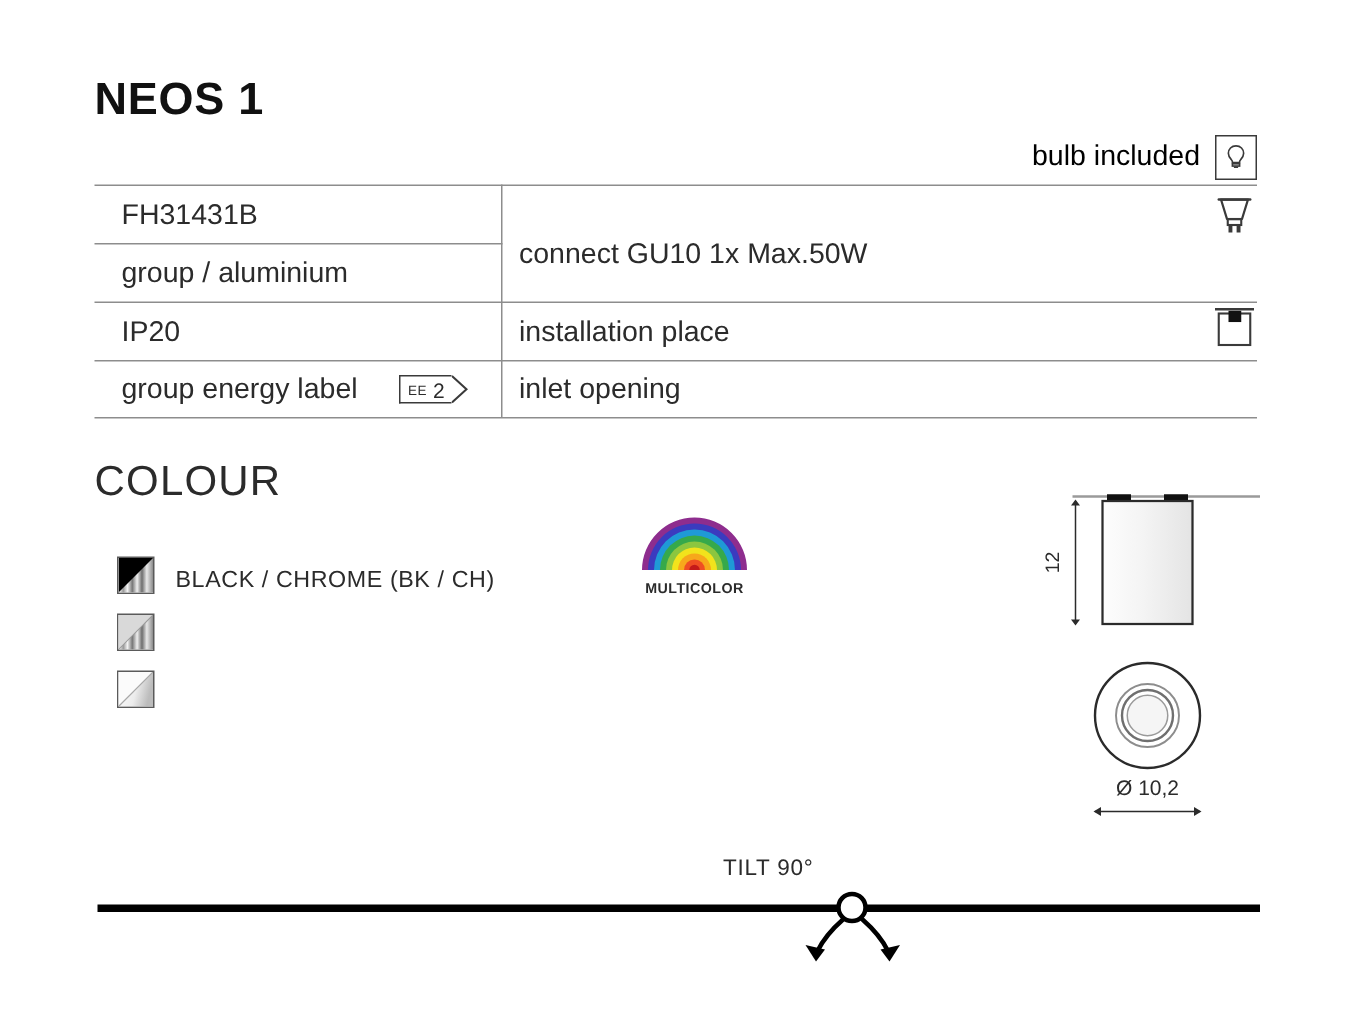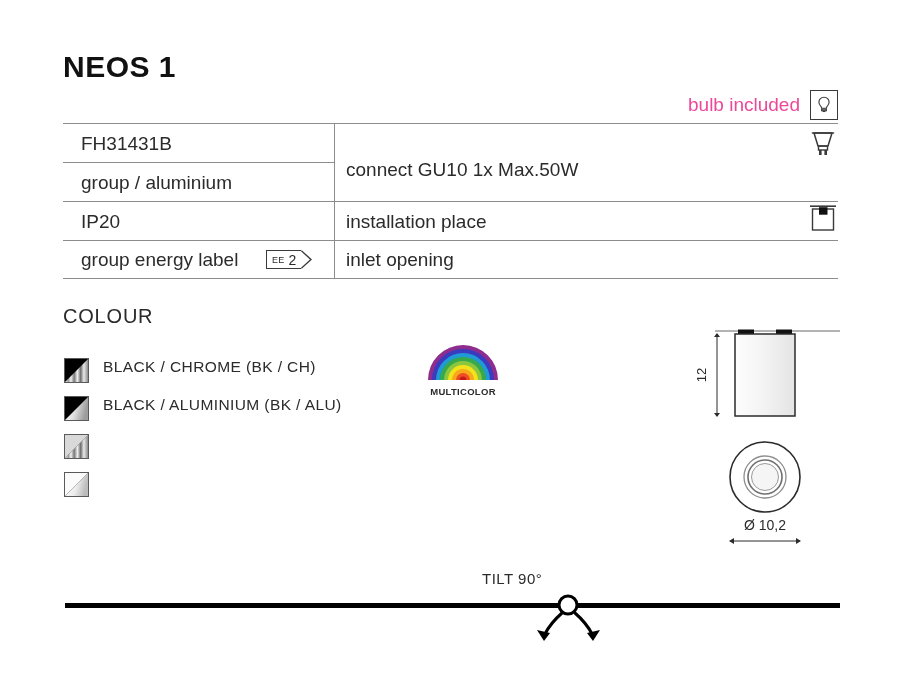--- a/index.html
+++ b/index.html
@@ -31,21 +31,21 @@
   #bulb-included-row {
     position: absolute;
     right: 62px;
     top: 90px;
     display: flex;
     align-items: center;
     gap: 10px;
   }
   #bulb-included-label {
     font-size: 19px;
-    color: #ec4899;
+    color: #000000;
   }
   .boxed-icon {
     width: 28px;
     height: 30px;
     border: 1.3px solid #3a3a3a;
     display: flex;
     align-items: center;
     justify-content: center;
     box-sizing: border-box;
   }
@@ -121,34 +121,35 @@
     position: absolute;
     left: 745px;
     top: 80px;
   }
 
   
   #colour-heading {
     position: absolute;
     left: 63px;
     top: 305px;
-    font-size: 20px;
+    font-size: 28px;
     letter-spacing: 0.8px;
     color: #2b2b2b;
   }
   #colour-list {
     position: absolute;
     left: 64px;
     top: 358px;
   }
   .colour-row {
     display: flex;
-    align-items: flex-start;
+    align-items: flex-end;
     height: 38px;
     gap: 14px;
+    margin-left: 14px;
   }
   .swatch {
     width: 25px;
     height: 25px;
     border: 1px solid #5a5a5a;
     box-sizing: border-box;
     flex: none;
   }
   .colour-label {
     font-size: 15.5px;
@@ -280,36 +281,20 @@
             <stop offset="100%" stop-color="#8c8c8c"></stop>
           </linearGradient>
         </defs>
         <rect width="23" height="23" fill="url(#chromeA)"></rect>
         <path d="M0 0 L0 23 L23 0 Z" fill="#000000"></path>
       </svg>
     </span>
     <span class="colour-label">BLACK / CHROME (BK / CH)</span>
   </div>
 
-  <div class="colour-row">
-    <span class="swatch">
-      <svg width="23" height="23" viewBox="0 0 23 23">
-        <defs>
-          <linearGradient id="aluA" x1="0" y1="0" x2="1" y2="0.25">
-            <stop offset="0%" stop-color="#ffffff"></stop>
-            <stop offset="55%" stop-color="#dedede"></stop>
-            <stop offset="100%" stop-color="#9d9d9d"></stop>
-          </linearGradient>
-        </defs>
-        <rect width="23" height="23" fill="url(#aluA)"></rect>
-        <path d="M0 0 L0 23 L23 0 Z" fill="#000000"></path>
-      </svg>
-    </span>
-    <span class="colour-label">BLACK / ALUMINIUM (BK / ALU)</span>
-  </div>
 
   <div class="colour-row">
     <span class="swatch">
       <svg width="23" height="23" viewBox="0 0 23 23">
         <defs>
           <linearGradient id="chromeB" x1="0" y1="0" x2="1" y2="0">
             <stop offset="0%" stop-color="#ffffff"></stop>
             <stop offset="14%" stop-color="#9a9a9a"></stop>
             <stop offset="26%" stop-color="#f2f2f2"></stop>
             <stop offset="40%" stop-color="#777777"></stop>

